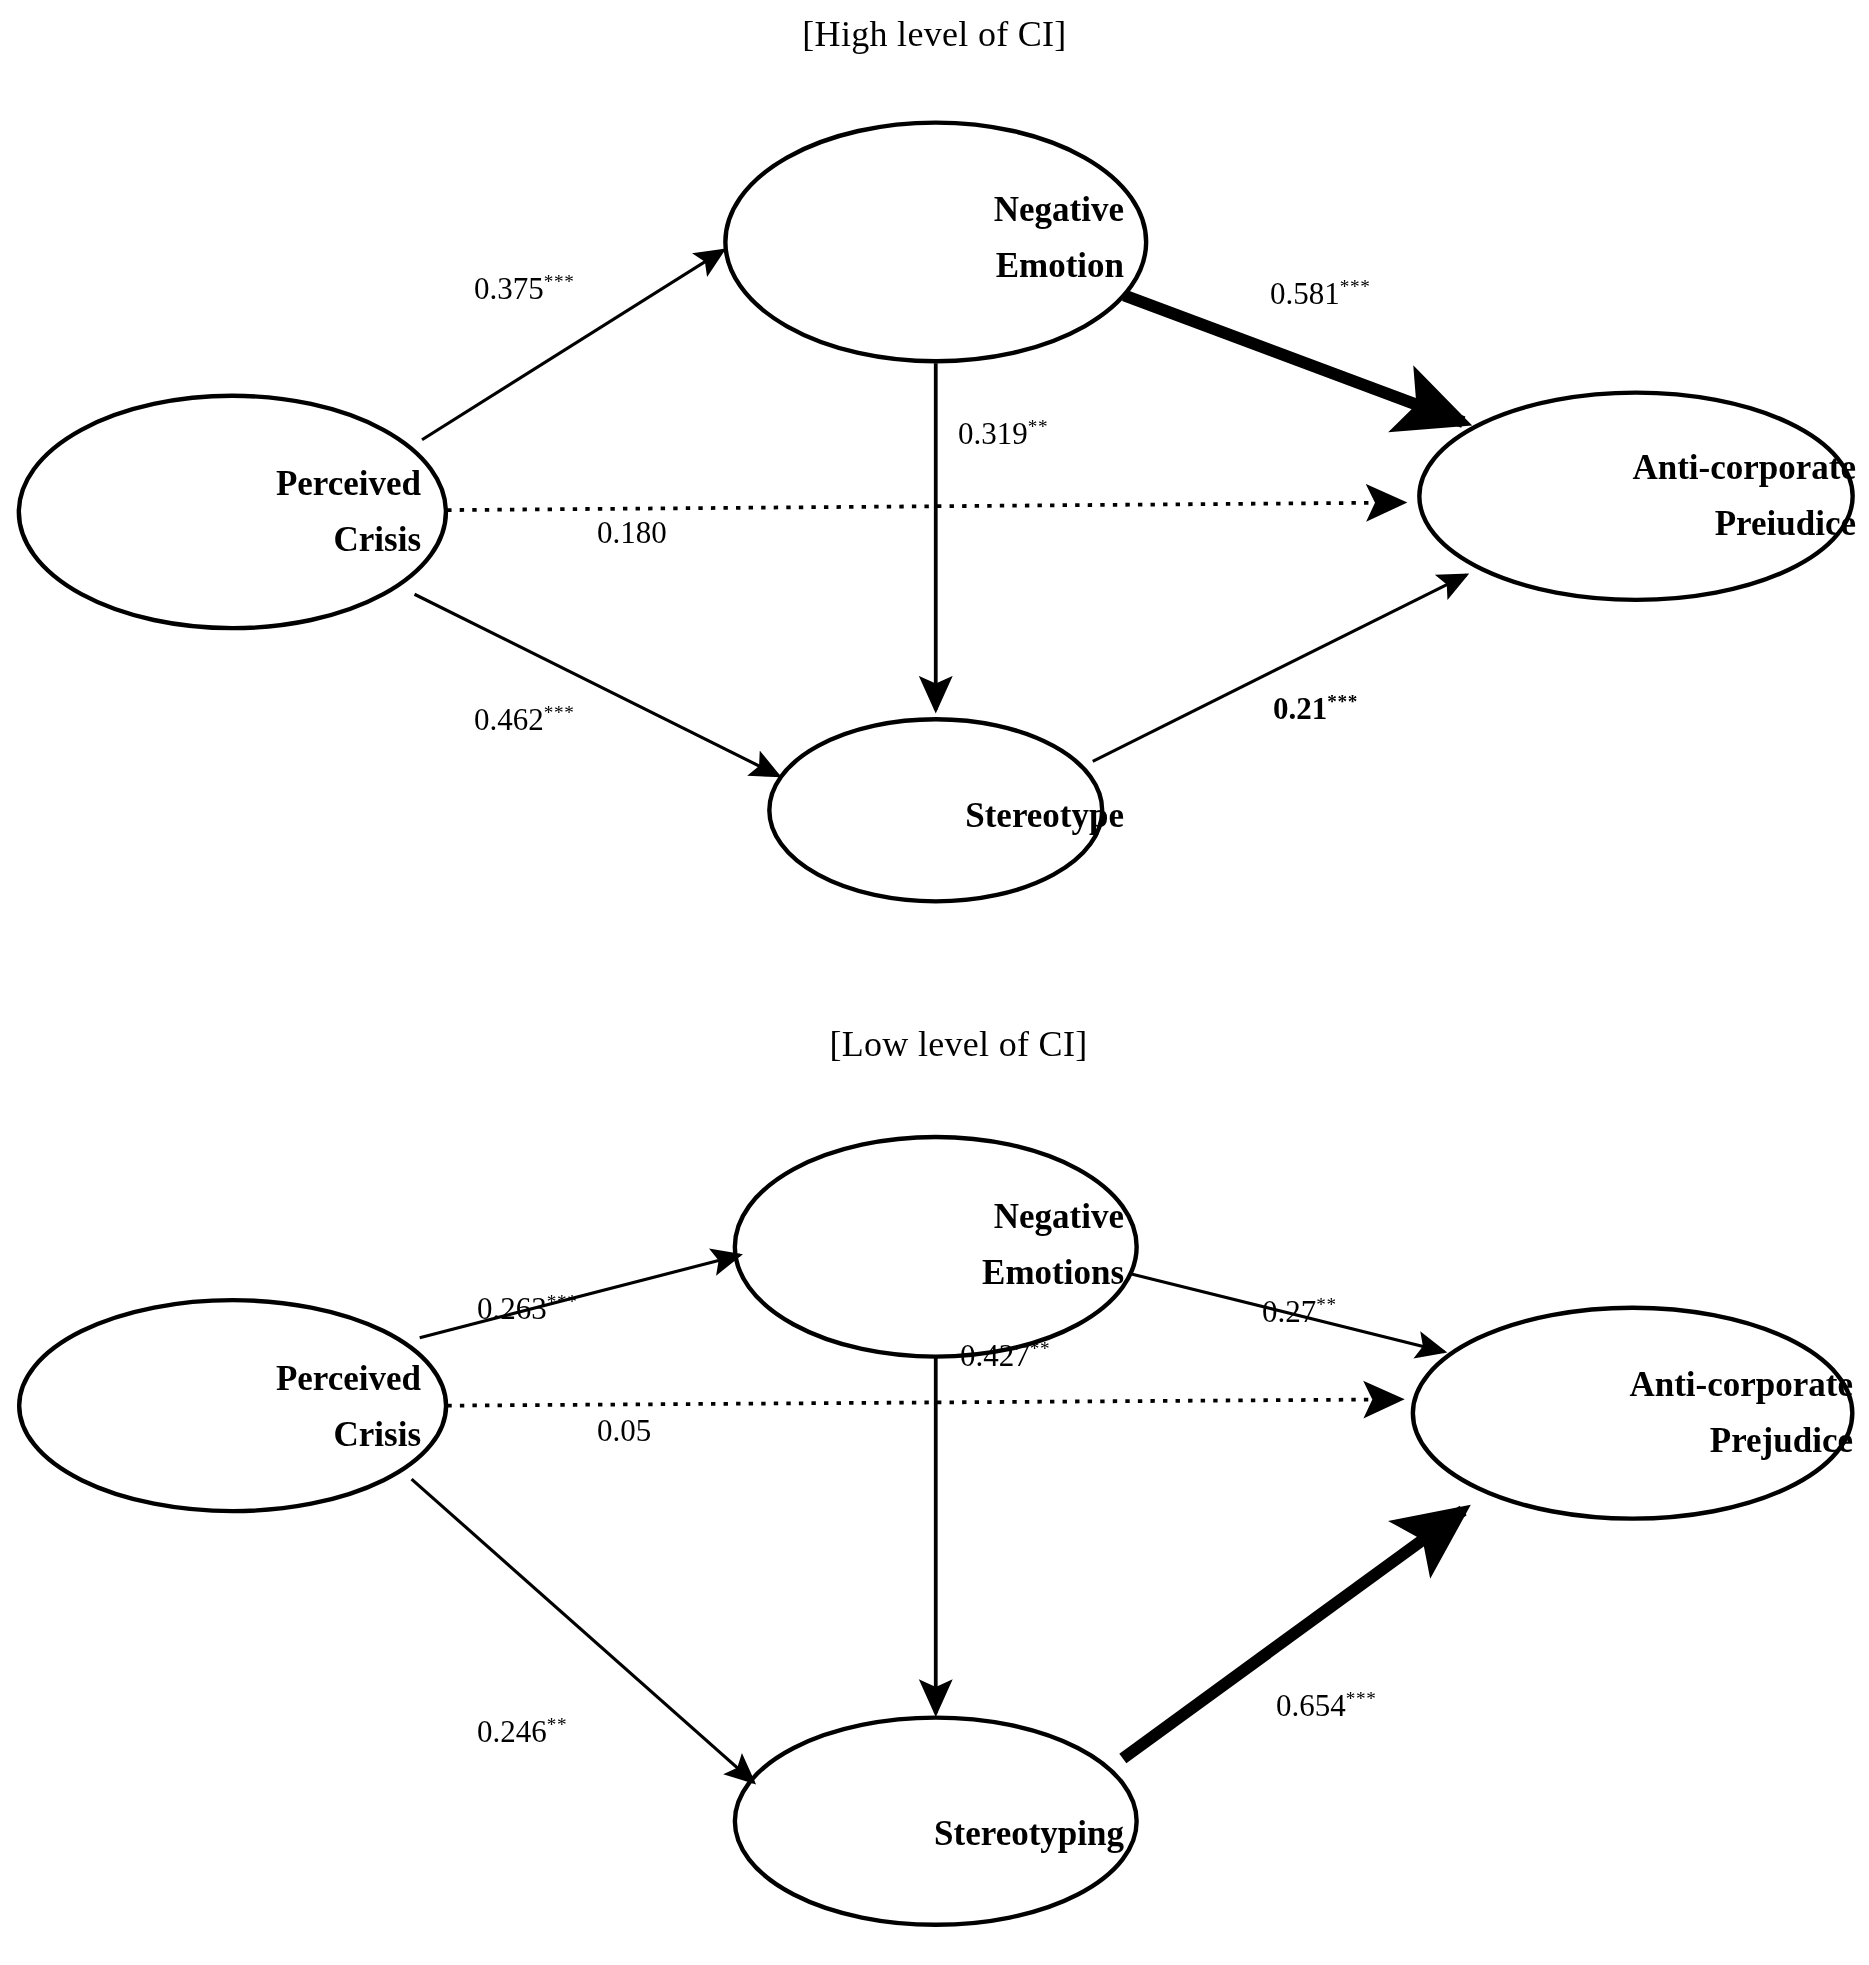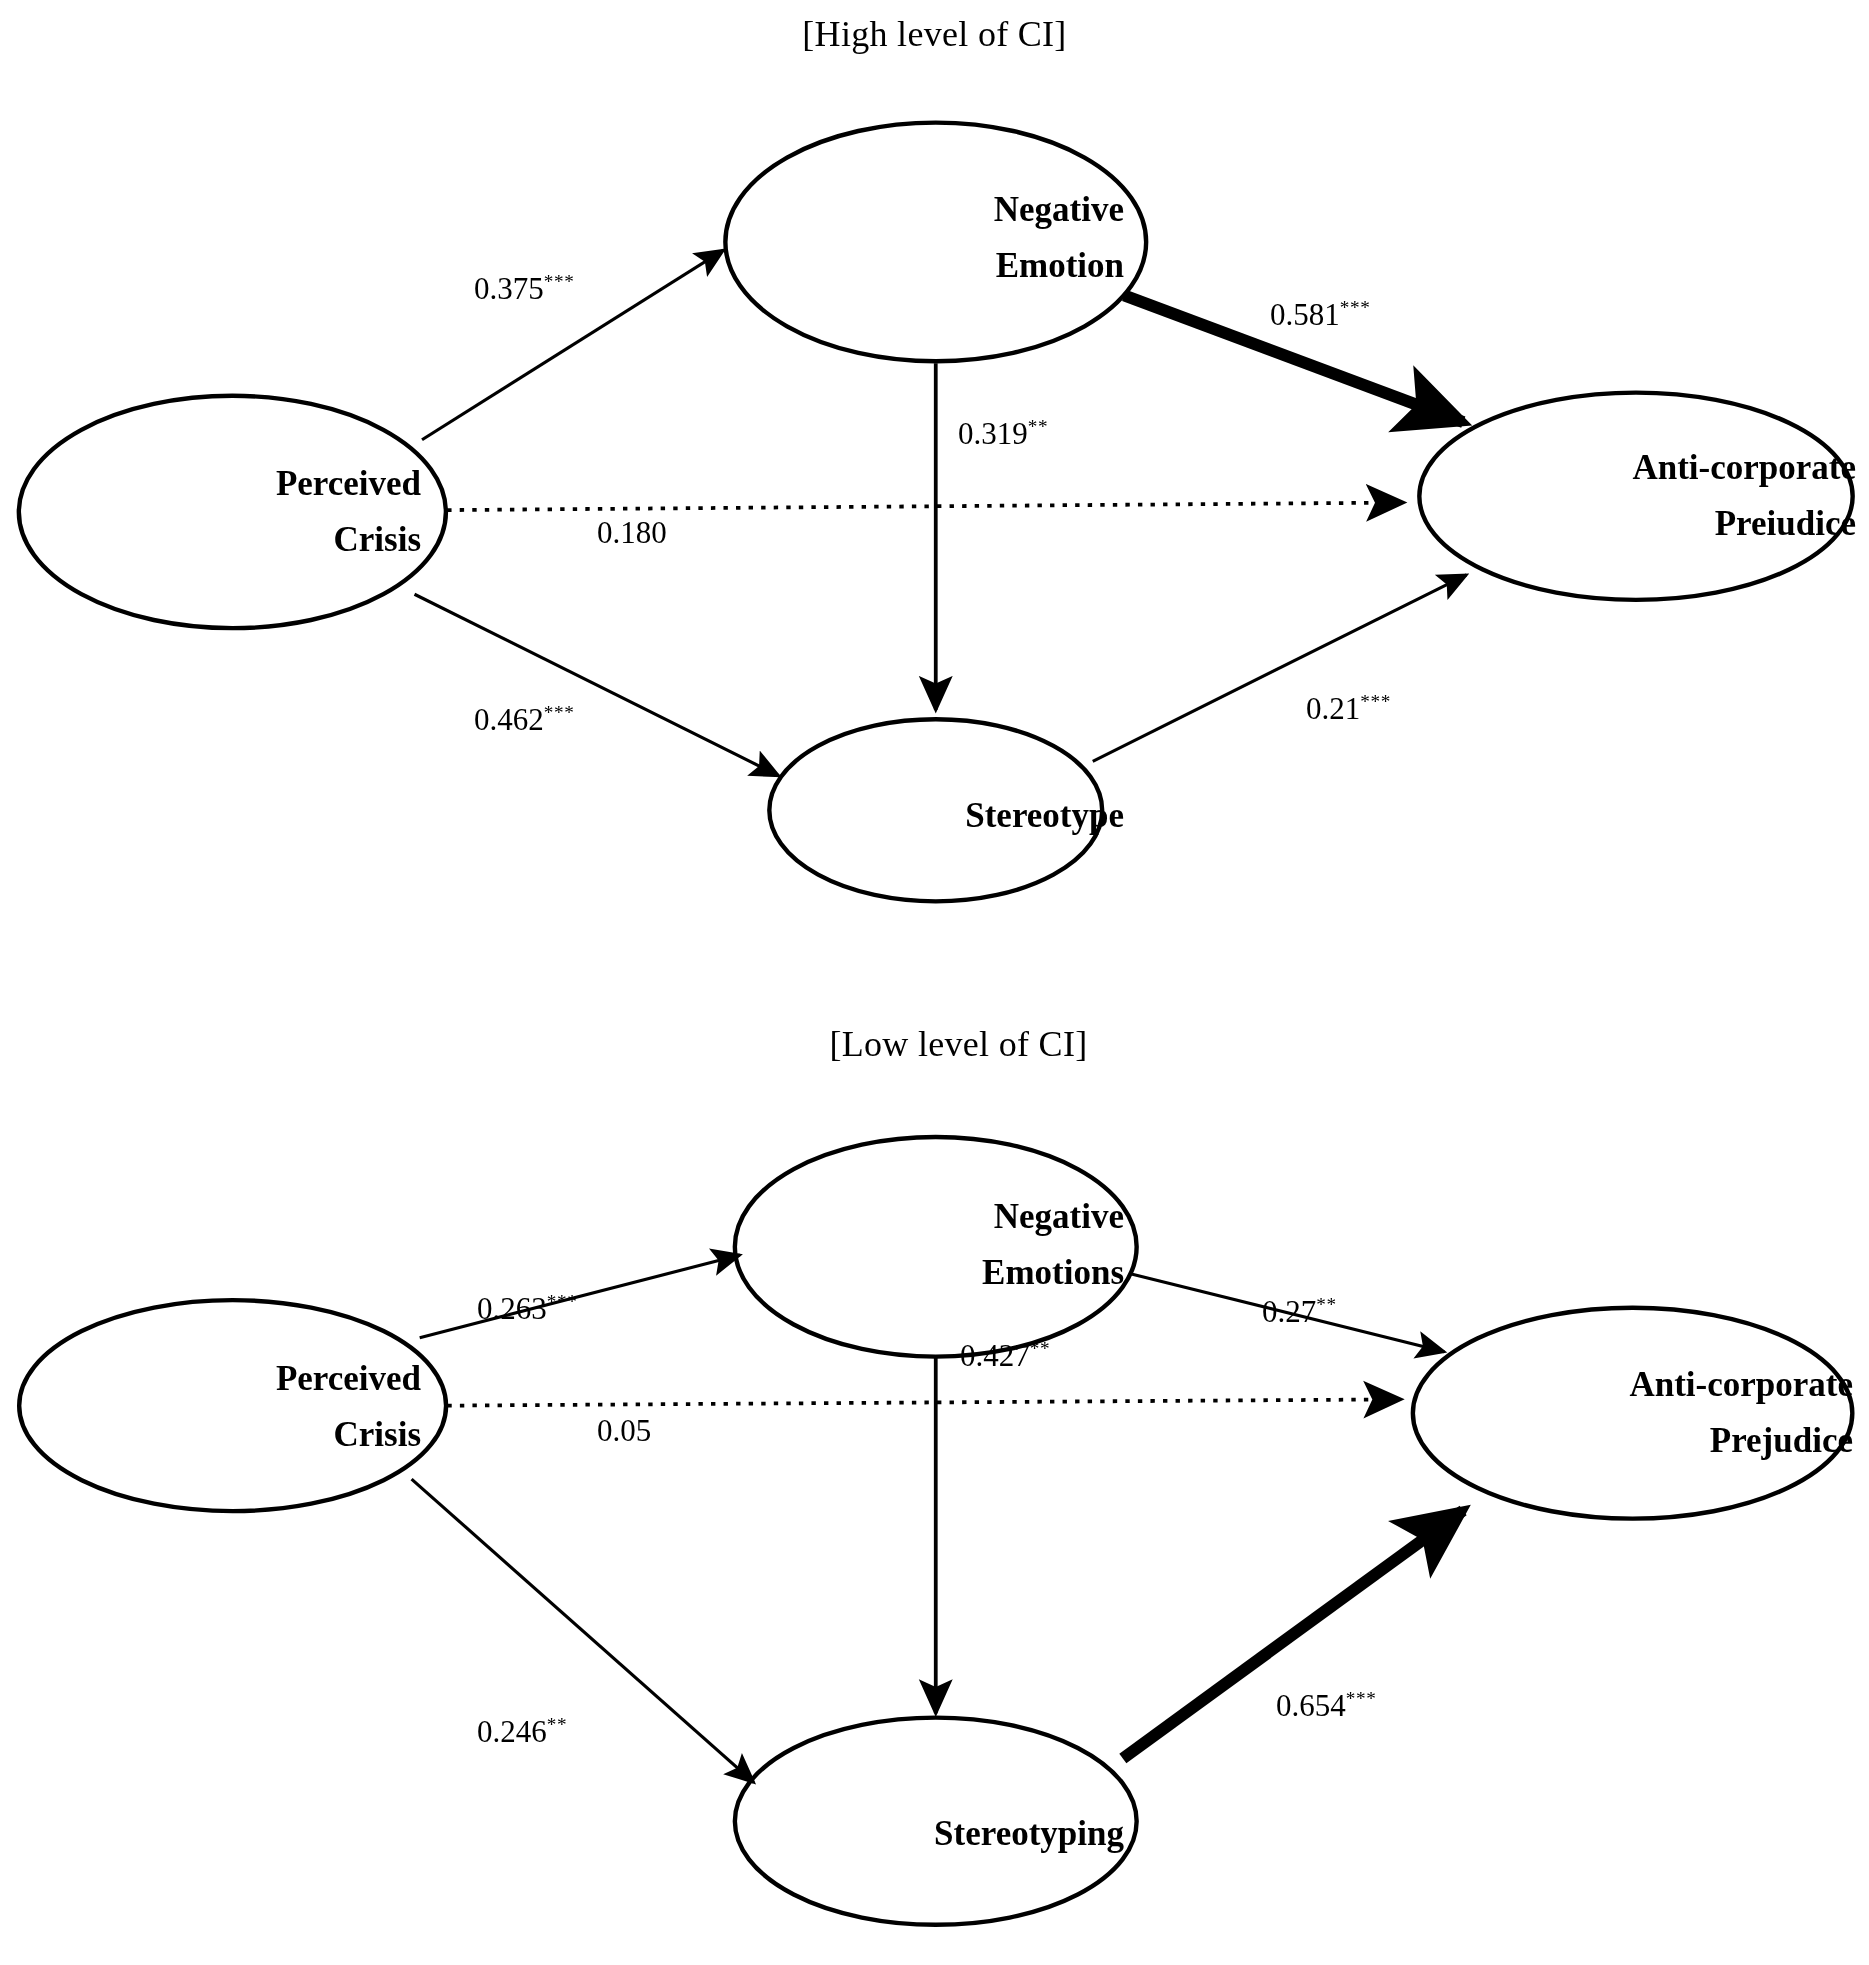--- a/index.html
+++ b/index.html
@@ -129,37 +129,37 @@
 
     <div class="node-label two-line" style="left:1416px; top:440px; width:440px;">
       <span>Anti-corporate</span><br>
       <span>Preiudice</span>
     </div>
 
     <div class="coef" style="left:474px; top:271px;">
       <span>0.375</span><sup>***</sup>
     </div>
 
-    <div class="coef" style="left:1270px; top:276px;margin-top:21px;">
+    <div class="coef" style="left:1270px; top:276px;">
       <span>0.581</span><sup>***</sup>
     </div>
 
     <div class="coef" style="left:597px; top:515px;">
       <span>0.180</span><sup></sup>
     </div>
 
     <div class="coef" style="left:958px; top:416px;">
       <span>0.319</span><sup>**</sup>
     </div>
 
     <div class="coef" style="left:474px; top:702px;">
       <span>0.462</span><sup>***</sup>
     </div>
 
-    <div class="coef" style="left:1306px; top:691px;">
+    <div class="coef" style="left:1273px; top:691px;font-weight:bold;">
       <span>0.21</span><sup>***</sup>
     </div>
   </div>
 
   <div class="panel" id="panel-low">
 
     <div class="panel-title" id="title-low">[Low level of CI]</div>
 
     <svg class="svg-layer" id="svg-low" viewBox="0 0 2976 1569">
       <defs>

